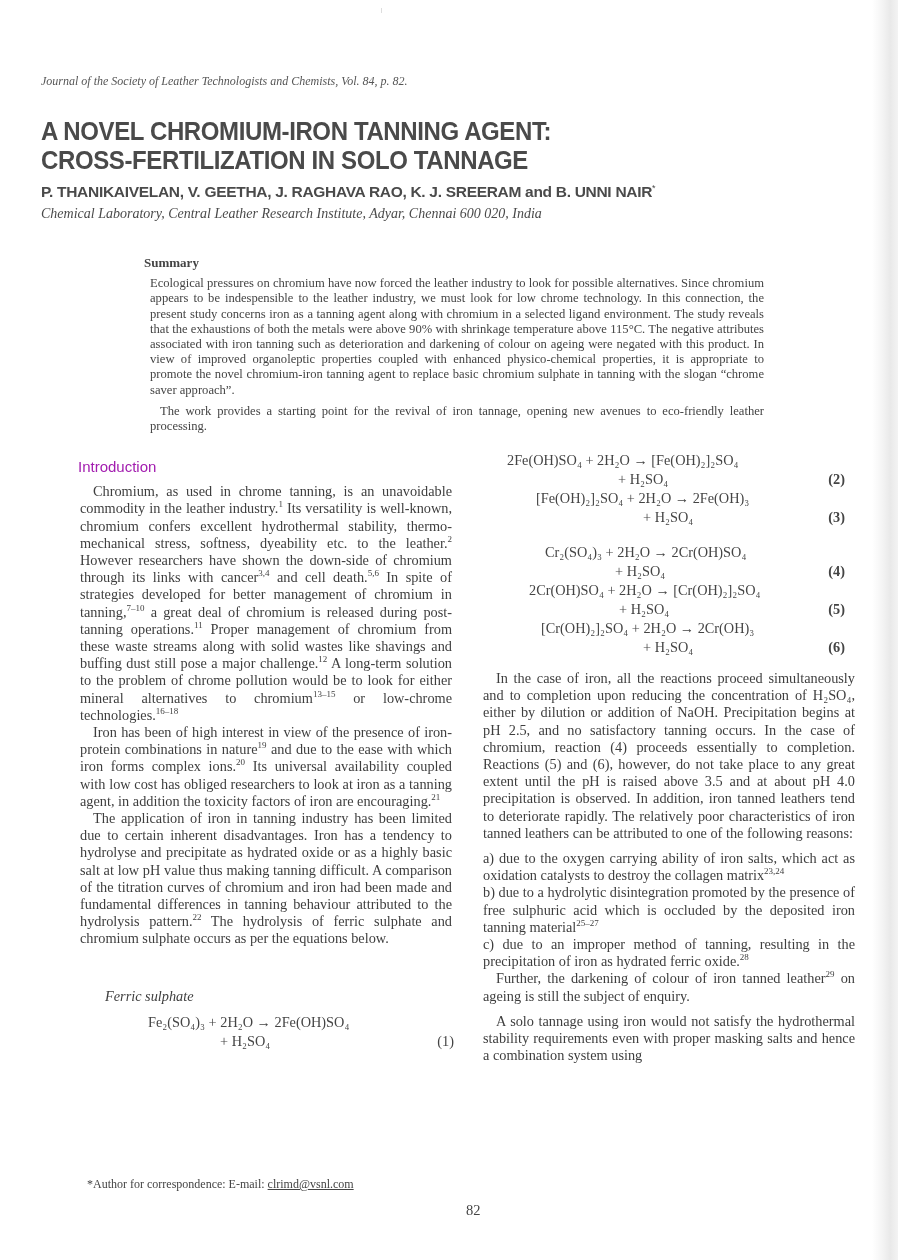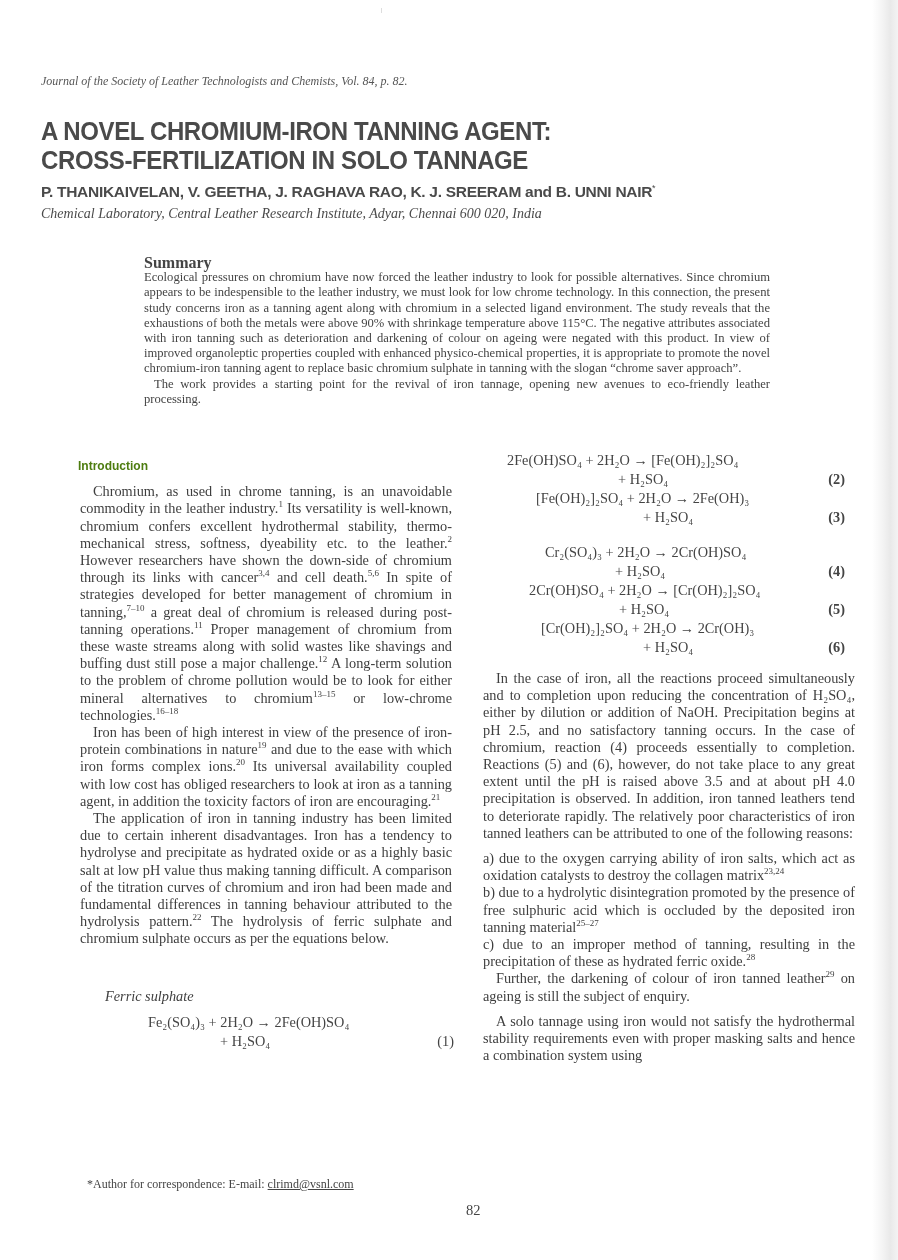--- a/index.html
+++ b/index.html
@@ -29,33 +29,33 @@
   }
   .authors sup { font-size:9px; font-weight:normal; }
   .affil {
     position:absolute; left:41px; top:206px;
     font-style:italic; font-size:14px; color:#4a4a4a;
   }
   .summary {
     position:absolute; left:144px; top:255px; width:626px;
     font-size:12.6px; line-height:15.2px; color:#444; text-align:justify;
   }
-  .summary h4 { margin:0; font-size:16px; font-weight:bold; }
-  .summary p { margin:0; text-indent:0; }
+  .summary h4 { margin:0; font-size:13px; font-weight:bold; }
+  .summary p { margin:6px; text-indent:0; }
   .summary p.indent { text-indent:10px; }
   .col {
     position:absolute; width:372px;
     font-size:14.3px; line-height:17.2px; color:#3e3e3e; text-align:justify;
   }
   .col-left { left:80px; top:458px; }
   .col-right { left:483px; top:452px; }
   .col h3 {
     margin:0 0 8px -2px;
-    font-family:"Liberation Sans", sans-serif; font-weight:bold;
-    font-size:12px; color:#4d7c0f;
+    font-family:"Liberation Sans", sans-serif; font-weight:normal;
+    font-size:15px; color:#a21caf;
   }
   .col p { margin:0; text-indent:13px; }
   .col p.noindent { text-indent:0; }
   .col sup { font-size:9px; line-height:0; }
   .subhead { font-style:italic; margin:0; }
   .eq {
     position:relative; height:19px; white-space:nowrap; color:#444;
   }
   .eq .lhs { position:absolute; }
   .eq .num { position:absolute; right:10px; font-weight:bold; }
@@ -152,21 +152,21 @@
   <div class="eq">
     <span class="lhs" style="left:160px">+ H₂SO₄</span>
     <span class="num">(6)</span>
   </div>
 
   <div style="height:12px"></div>
   <p>In the case of iron, all the reactions proceed simultaneously and to completion upon reducing the concentration of H₂SO₄, either by dilution or addition of NaOH. Precipitation begins at pH 2.5, and no satisfactory tanning occurs. In the case of chromium, reaction (4) proceeds essentially to completion. Reactions (5) and (6), however, do not take place to any great extent until the pH is raised above 3.5 and at about pH 4.0 precipitation is observed. In addition, iron tanned leathers tend to deteriorate rapidly. The relatively poor characteristics of iron tanned leathers can be attributed to one of the following reasons:</p>
   <div style="height:8px"></div>
   <p class="noindent"><span>a) due to the oxygen carrying ability of iron salts, which act as oxidation catalysts to destroy the collagen matrix</span><sup>23,24</sup></p>
   <p class="noindent"><span>b) due to a hydrolytic disintegration promoted by the presence of free sulphuric acid which is occluded by the deposited iron tanning material</span><sup>25–27</sup></p>
-  <p class="noindent"><span>c) due to an improper method of tanning, resulting in the precipitation of these as hydrated ferric oxide.</span><sup>28</sup></p>
+  <p class="noindent"><span>c) due to an improper method of tanning, resulting in the precipitation of iron as hydrated ferric oxide.</span><sup>28</sup></p>
   <p><span>Further, the darkening of colour of iron tanned leather</span><sup>29</sup><span> on ageing is still the subject of enquiry.</span></p>
   <div style="height:8px"></div>
   <p>A solo tannage using iron would not satisfy the hydrothermal stability requirements even with proper masking salts and hence a combination system using</p>
 </div>
 
 <div class="footnote">
   <span>*Author for correspondence: E-mail: </span><a>clrimd@vsnl.com</a>
 </div>
 
 <div class="pagenum">82</div>

